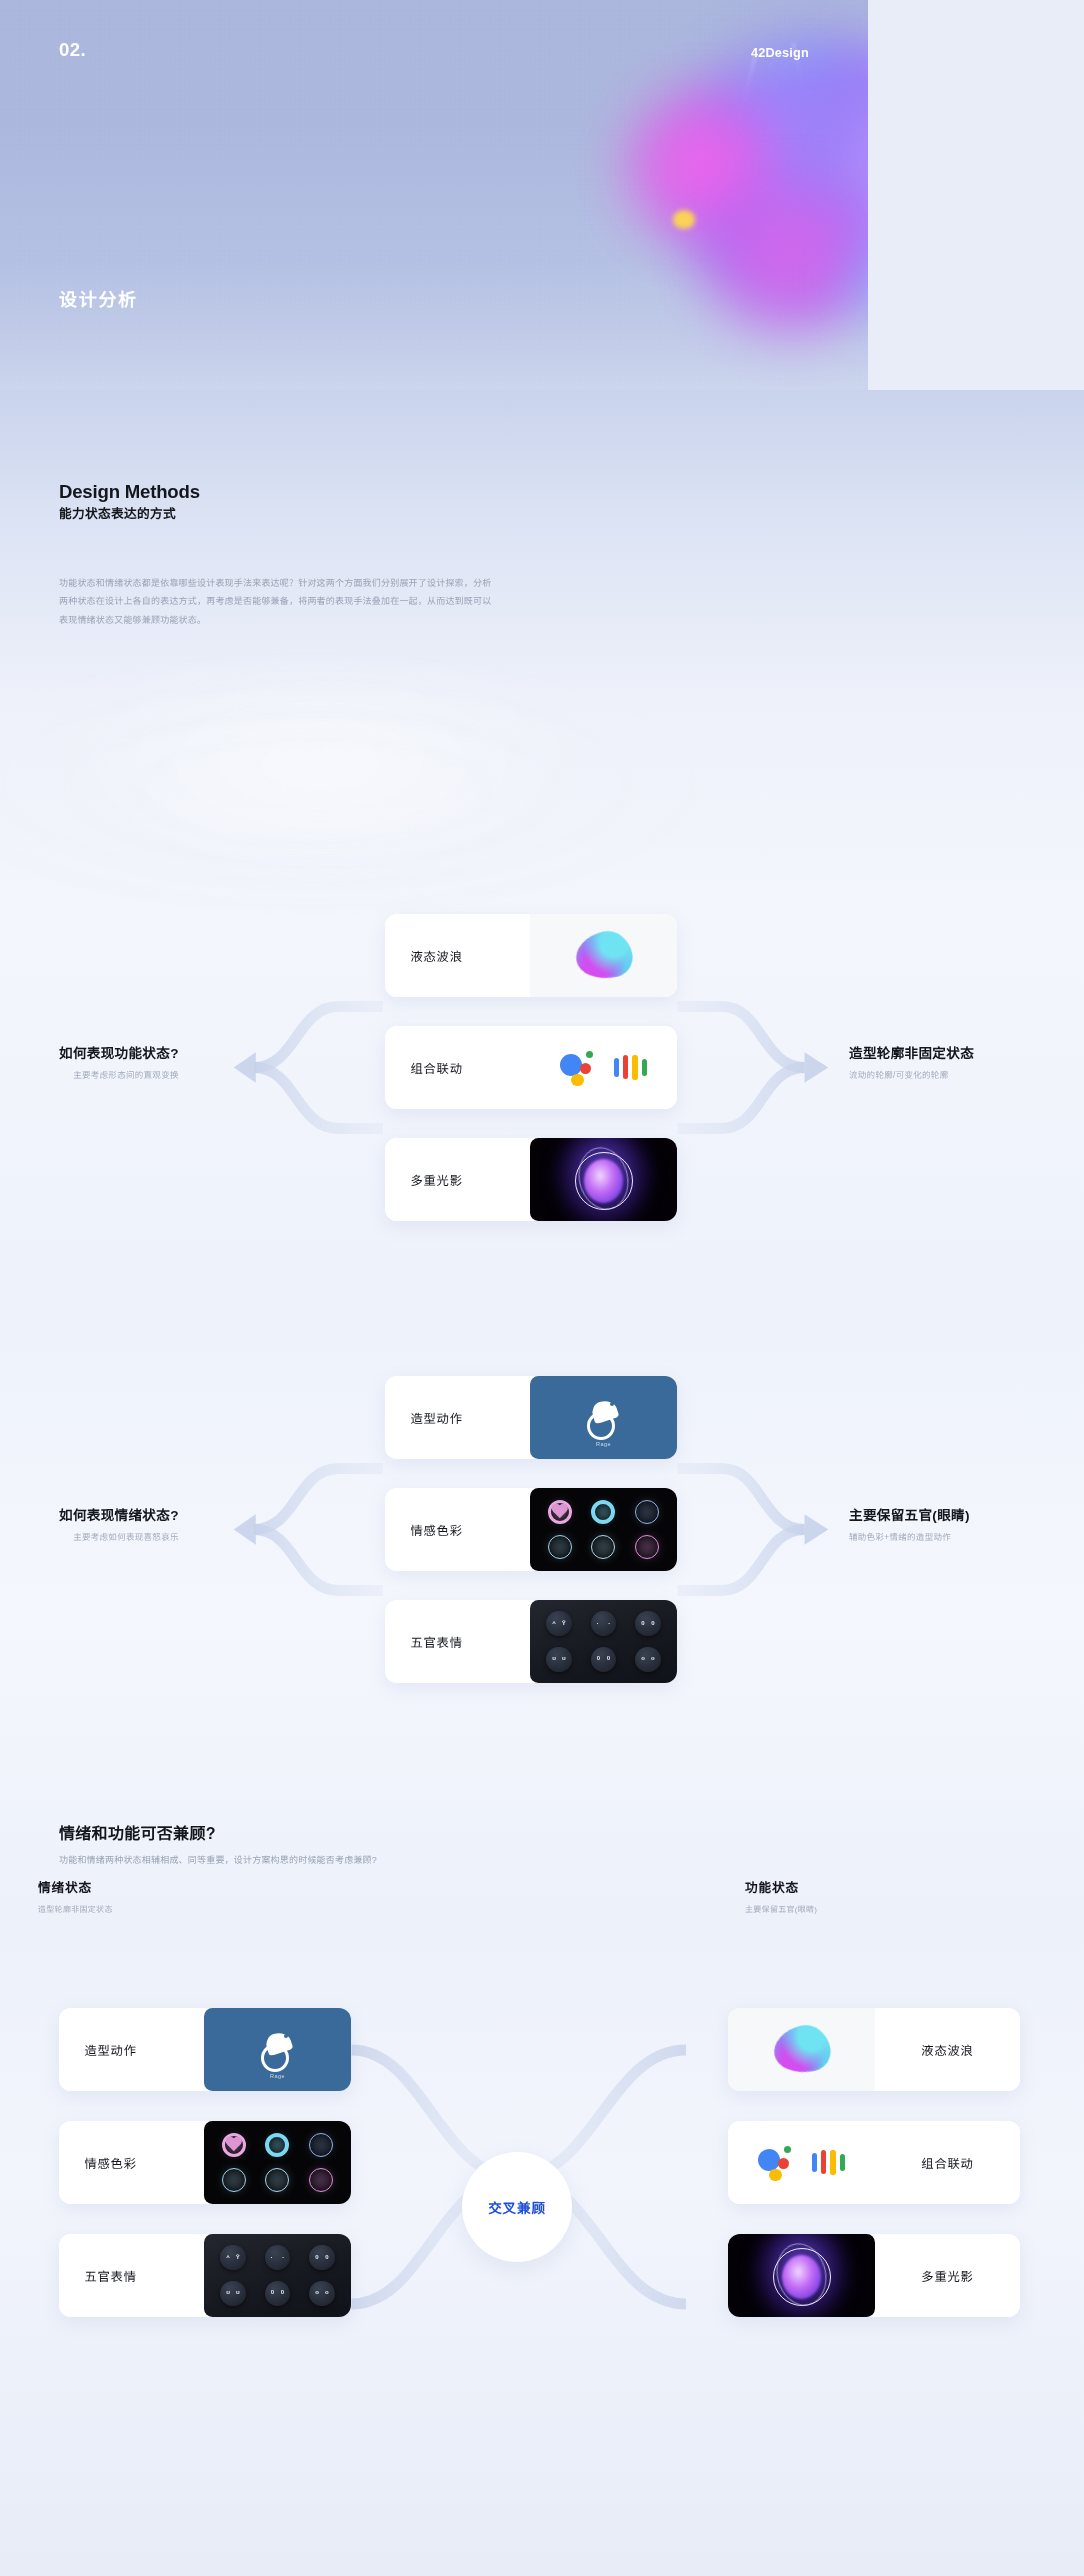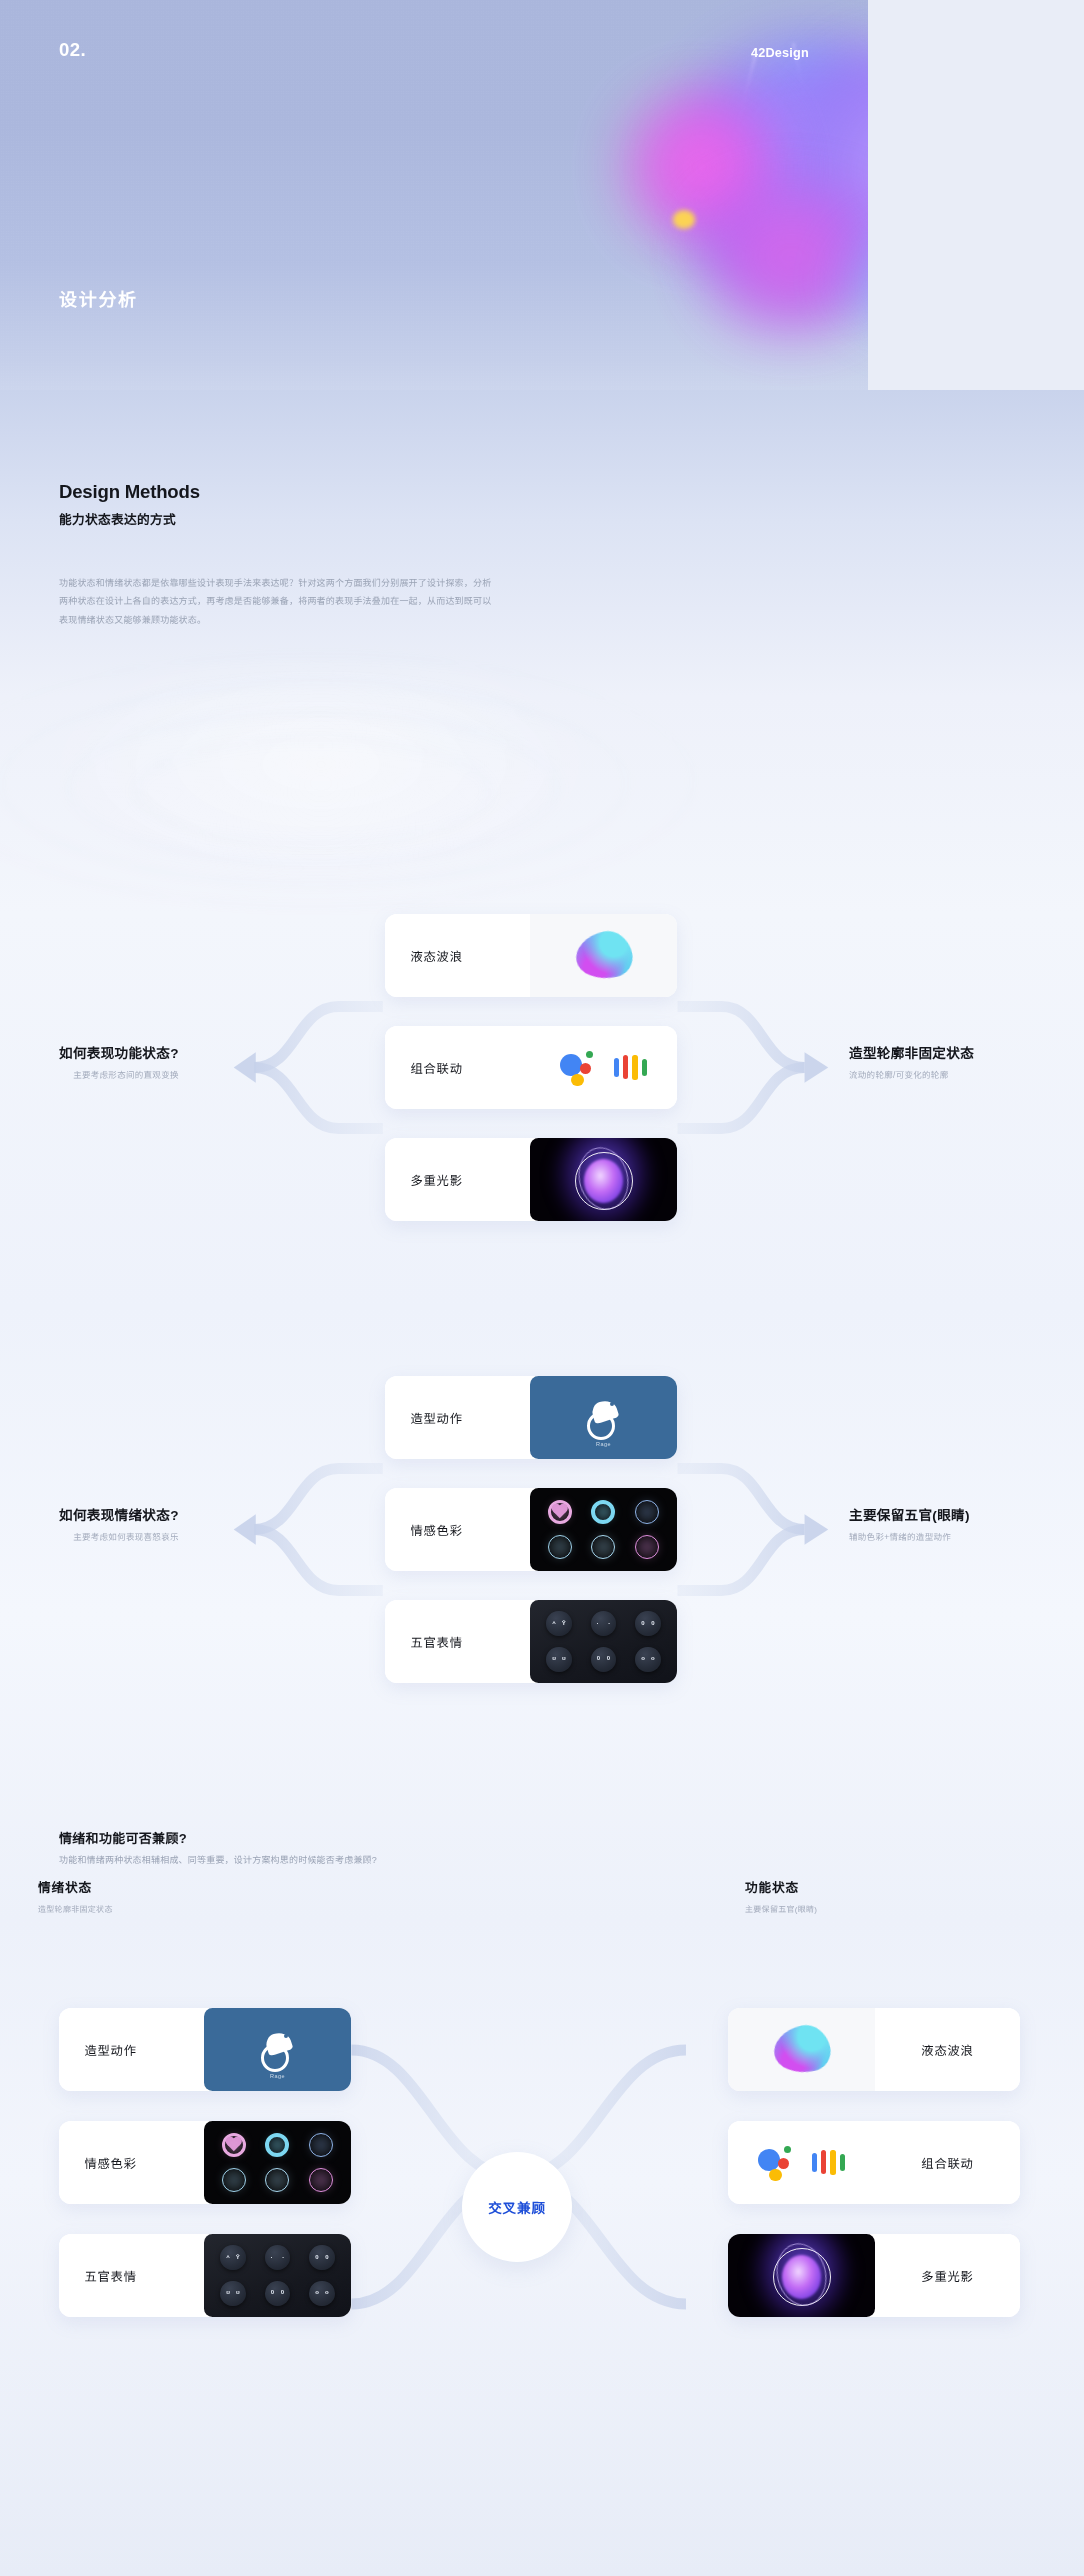--- a/index.html
+++ b/index.html
@@ -80,21 +80,21 @@
   .ring.g4{ left:237px; top:95px; width:356px; height:105px; border-color:rgba(160,184,226,.26);}
   .ripple-glow{
     position:absolute; left:152px; top:25.4px; width:542px; height:212px; border-radius:50%;
     background:radial-gradient(ellipse at 50% 45%,rgba(255,255,255,.55),rgba(255,255,255,0) 70%);
     filter:blur(12px);
   }
 
   
   .sec-head{ position:absolute; left:59px; }
   .sec-en{ font-size:18.6px; font-weight:700; color:#14161c; letter-spacing:-0.2px; }
-  .sec-cn{ font-size:12.7px; font-weight:700; color:#14161c; margin-top:6px; letter-spacing:0.3px;}
+  .sec-cn{ font-size:12.7px; font-weight:700; color:#14161c; letter-spacing:0.3px;}
   .sec-p{
     position:absolute; left:59px; width:440px;
     font-size:9px; line-height:2.05; color:#9aa3b5; letter-spacing:0.2px;
   }
 
   
   .diagram{ position:absolute; left:0; width:1084px; }
 
   .node-left{ position:absolute; text-align:right; }
   .node-right{ position:absolute; text-align:left; }
@@ -416,21 +416,21 @@
         </div>
       <div class="f-ball">
           <span class="ey-l">o</span>
           <span class="ey-r">o</span>
         </div>
     </div>
   </div>
 </div>
 
 <div class="sec-head" style="top:1820px">
-  <div class="sec-cn" style="font-size:13px;margin-top:8px">情绪和功能可否兼顾?</div>
+  <div class="sec-cn" style="font-size:16px;margin-top:0">情绪和功能可否兼顾?</div>
 </div>
 <div class="sec-p" style="top:1851px; width:644px">功能和情绪两种状态相辅相成、同等重要，设计方案构思的时候能否考虑兼顾?</div>
 
 <div class="diagram" style="top:1965px; height:424px">
 
   <svg class="ribbon" width="1084" height="424" viewBox="0 0 1280 500">
 
     <path class="rb" d="M415,100 C500,100 520,250 610,250"></path>
     <path class="rb" d="M415,250 L610,250"></path>
     <path class="rb" d="M415,400 C500,400 520,250 610,250"></path>

